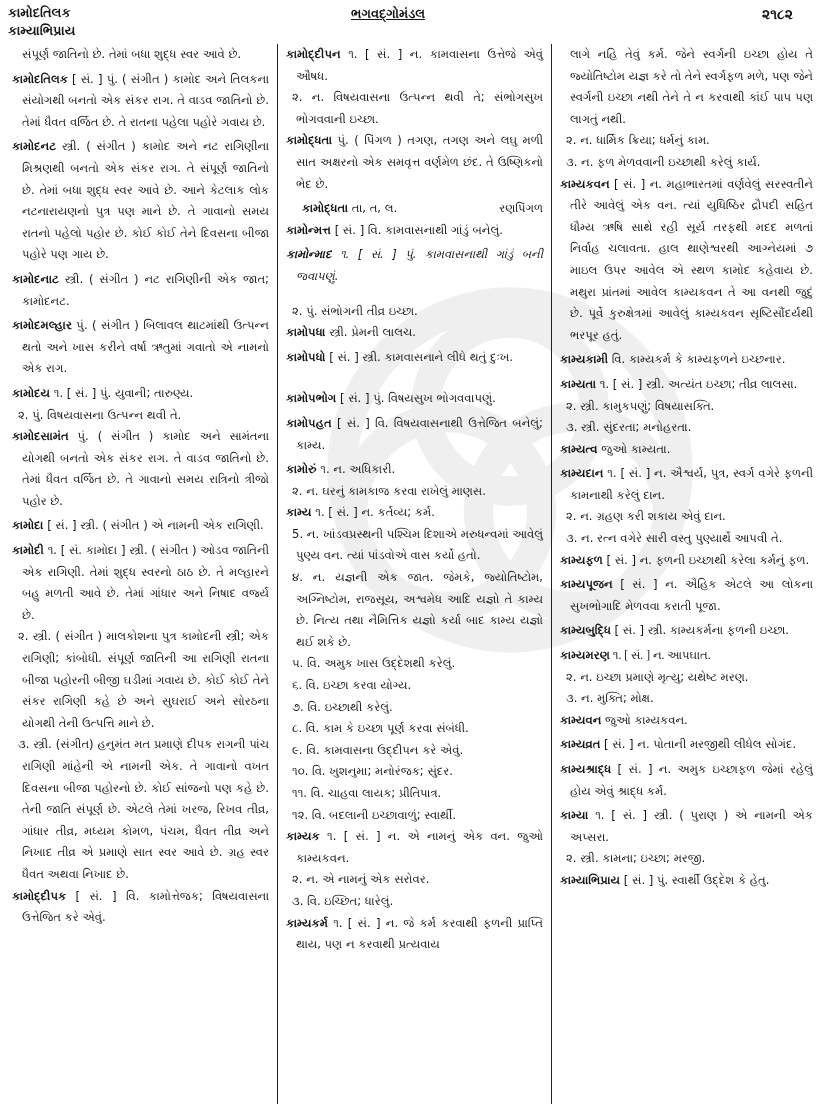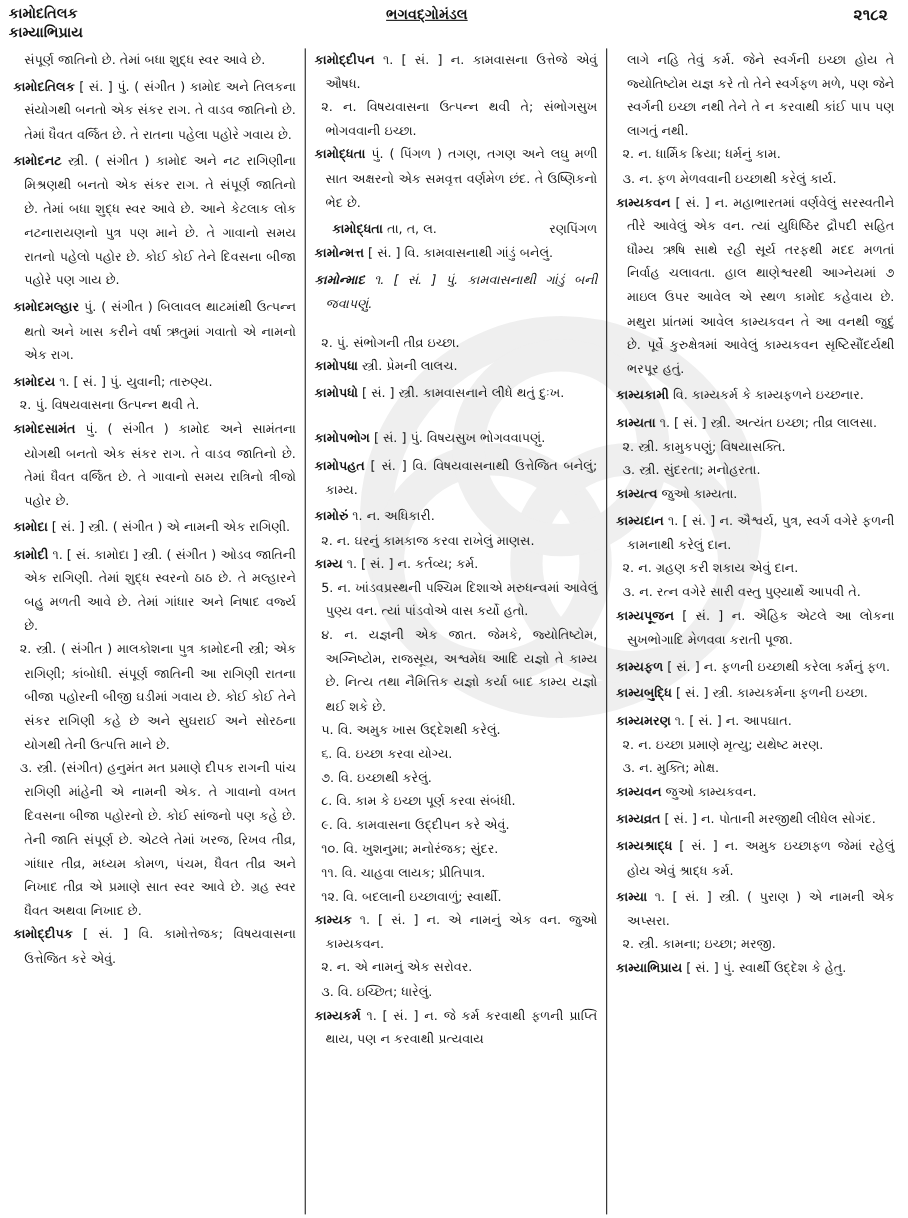--- a/index.html
+++ b/index.html
@@ -9,21 +9,21 @@
   }
   .watermark {
     position:absolute; left:300px; top:260px; width:420px; height:420px;
     pointer-events:none; opacity:0.09;
   }
   .header {
     position:absolute; top:4px; left:8px; right:8px; height:40px;
   }
   .hdr-left { position:absolute; left:0; top:0; font-weight:bold; font-size:13px; line-height:18px; }
   .hdr-center { position:absolute; left:343px; top:2px; font-size:13px; font-weight:bold;text-decoration:underline; }
-  .hdr-right { position:absolute; right:10px; top:2px; font-size:14px; font-weight:bold; }
+  .hdr-right { position:absolute; right:24px; top:2px; font-size:14px; font-weight:bold; }
   .columns {
     position:absolute; top:44px; left:6px; width:815px; height:1060px;
     display:flex;
   }
   .col {
     box-sizing:border-box; padding:0 8px 0 6px; font-size:11.6px; line-height:21.6px;
     text-align:justify; overflow:hidden;
   }
   .col1 { width:272px; border-right:1.5px solid #222; }
   .col2 { width:274px; border-right:1.5px solid #222; padding-left:8px; }
@@ -53,20 +53,21 @@
   </div>
   <div class="hdr-center">ભગવદ્ગોમંડલ</div>
   <div class="hdr-right">૨૧૮૨</div>
 </div>
 
 <div class="columns">
   <div class="col col1">
       <div class="entry" style="text-indent: 0px; margin-bottom: 3px;"><span>સંપૂર્ણ જાતિનો છે. તેમાં બધા શુદ્ધ સ્વર આવે છે.</span></div>
       <div class="entry" style="margin-bottom: 3px;"><span class="hw">કામોદતિલક</span> <span>[ સં. ] પું. ( સંગીત ) કામોદ અને તિલકના સંયોગથી બનતો એક સંકર રાગ. તે વાડવ જાતિનો છે. તેમાં ધૈવત વર્જિત છે. તે રાતના પહેલા પહોરે ગવાય છે.</span></div>
       <div class="entry" style="margin-bottom: 3px;"><span class="hw">કામોદનટ</span> <span>સ્ત્રી. ( સંગીત ) કામોદ અને નટ રાગિણીના મિશ્રણથી બનતો એક સંકર રાગ. તે સંપૂર્ણ જાતિનો છે. તેમાં બધા શુદ્ધ સ્વર આવે છે. આને કેટલાક લોક નટનારાયણનો પુત્ર પણ માને છે. તે ગાવાનો સમય રાતનો પહેલો પહોર છે. કોઈ કોઈ તેને દિવસના બીજા પહોરે પણ ગાય છે.</span></div>
+      <div class="entry" style="margin-bottom: 3px;"><span class="hw">કામોદનાટ</span> <span>સ્ત્રી. ( સંગીત ) નટ રાગિણીની એક જાત; કામોદનટ.</span></div>
       <div class="entry" style="margin-bottom: 3px;"><span class="hw">કામોદમલ્હાર</span> <span>પું. ( સંગીત ) બિલાવલ થાટમાંથી ઉત્પન્ન થતો અને ખાસ કરીને વર્ષા ઋતુમાં ગવાતો એ નામનો એક રાગ.</span></div>
       <div class="entry" style="margin-bottom: 0px;"><span class="hw">કામોદય</span> <span>૧. [ સં. ] પું. યુવાની; તારુણ્ય.</span></div>
       <div class="sense">૨. પું. વિષયવાસના ઉત્પન્ન થવી તે.</div>
       <div class="entry" style="margin-bottom: 3px;"><span class="hw">કામોદસામંત</span> <span>પું. ( સંગીત ) કામોદ અને સામંતના યોગથી બનતો એક સંકર રાગ. તે વાડવ જાતિનો છે. તેમાં ધૈવત વર્જિત છે. તે ગાવાનો સમય રાત્રિનો ત્રીજો પહોર છે.</span></div>
       <div class="entry" style="margin-bottom: 3px;"><span class="hw">કામોદા</span> <span>[ સં. ] સ્ત્રી. ( સંગીત ) એ નામની એક રાગિણી.</span></div>
       <div class="entry" style="margin-bottom: 0px;"><span class="hw">કામોદી</span> <span>૧. [ સં. કામોદા ] સ્ત્રી. ( સંગીત ) ઓડવ જાતિની એક રાગિણી. તેમાં શુદ્ધ સ્વરનો ઠાઠ છે. તે મલ્હારને બહુ મળતી આવે છે. તેમાં ગાંધાર અને નિષાદ વર્જ્ય છે.</span></div>
       <div class="sense">૨. સ્ત્રી. ( સંગીત ) માલકોશના પુત્ર કામોદની સ્ત્રી; એક રાગિણી; કાંબોધી. સંપૂર્ણ જાતિની આ રાગિણી રાતના બીજા પહોરની બીજી ઘડીમાં ગવાય છે. કોઈ કોઈ તેને સંકર રાગિણી કહે છે અને સુઘરાઈ અને સોરઠના યોગથી તેની ઉત્પત્તિ માને છે.</div>
       <div class="sense">૩. સ્ત્રી. (સંગીત) હનુમંત મત પ્રમાણે દીપક રાગની પાંચ રાગિણી માંહેની એ નામની એક. તે ગાવાનો વખત દિવસના બીજા પહોરનો છે. કોઈ સાંજનો પણ કહે છે. તેની જાતિ સંપૂર્ણ છે. એટલે તેમાં ખરજ, રિખવ તીવ્ર, ગાંધાર તીવ્ર, મધ્યમ કોમળ, પંચમ, ધૈવત તીવ્ર અને નિખાદ તીવ્ર એ પ્રમાણે સાત સ્વર આવે છે. ગ્રહ સ્વર ધૈવત અથવા નિખાદ છે.</div>
       <div class="entry" style="margin-bottom: 3px;"><span class="hw">કામોદ્દીપક</span> <span>[ સં. ] વિ. કામોત્તેજક; વિષયવાસના ઉત્તેજિત કરે એવું.</span></div>
     </div>
@@ -109,24 +110,24 @@
       <div class="sense">૩. ન. ફળ મેળવવાની ઇચ્છાથી કરેલું કાર્ય.</div>
       <div class="entry" style="margin-bottom: 3px;"><span class="hw">કામ્યકવન</span> <span>[ સં. ] ન. મહાભારતમાં વર્ણવેલું સરસ્વતીને તીરે આવેલું એક વન. ત્યાં યુધિષ્ઠિર દ્રૌપદી સહિત ધૌમ્ય ઋષિ સાથે રહી સૂર્ય તરફથી મદદ મળતાં નિર્વાહ ચલાવતા. હાલ થાણેશ્વરથી આગ્નેયમાં ૭ માઇલ ઉપર આવેલ એ સ્થળ કામોદ કહેવાય છે. મથુરા પ્રાંતમાં આવેલ કામ્યકવન તે આ વનથી જુદું છે. પૂર્વે કુરુક્ષેત્રમાં આવેલું કામ્યકવન સૃષ્ટિસૌંદર્યથી ભરપૂર હતું.</span></div>
       <div class="entry" style="margin-bottom: 3px;"><span class="hw">કામ્યકામી</span> <span>વિ. કામ્યકર્મ કે કામ્યફળને ઇચ્છનાર.</span></div>
       <div class="entry" style="margin-bottom: 0px;"><span class="hw">કામ્યતા</span> <span>૧. [ સં. ] સ્ત્રી. અત્યંત ઇચ્છા; તીવ્ર લાલસા.</span></div>
       <div class="sense">૨. સ્ત્રી. કામુકપણું; વિષયાસક્તિ.</div>
       <div class="sense">૩. સ્ત્રી. સુંદરતા; મનોહરતા.</div>
       <div class="entry" style="margin-bottom: 3px;"><span class="hw">કામ્યત્વ</span> <span>જુઓ કામ્યતા.</span></div>
       <div class="entry" style="margin-bottom: 0px;"><span class="hw">કામ્યદાન</span> <span>૧. [ સં. ] ન. ઐશ્વર્ય, પુત્ર, સ્વર્ગ વગેરે ફળની કામનાથી કરેલું દાન.</span></div>
       <div class="sense">૨. ન. ગ્રહણ કરી શકાય એવું દાન.</div>
       <div class="sense">૩. ન. રત્ન વગેરે સારી વસ્તુ પુણ્યાર્થે આપવી તે.</div>
+      <div class="entry" style="margin-bottom: 3px;"><span class="hw">કામ્યફળ</span> <span>[ સં. ] ન. ફળની ઇચ્છાથી કરેલા કર્મનું ફળ.</span></div>
       <div class="entry" style="margin-bottom: 3px;"><span class="hw">કામ્યપૂજન</span> <span>[ સં. ] ન. ઐહિક એટલે આ લોકના સુખભોગાદિ મેળવવા કરાતી પૂજા.</span></div>
-      <div class="entry" style="margin-bottom: 3px;"><span class="hw">કામ્યફળ</span> <span>[ સં. ] ન. ફળની ઇચ્છાથી કરેલા કર્મનું ફળ.</span></div>
       <div class="entry" style="margin-bottom: 3px;"><span class="hw">કામ્યબુદ્ધિ</span> <span>[ સં. ] સ્ત્રી. કામ્યકર્મના ફળની ઇચ્છા.</span></div>
-      <div class="entry" style="margin-bottom: 0px;"><span class="hw">કામ્યમરણ</span> <span>૧. [ સં. ] ન. આપઘાત.</span></div>
+      <div class="entry" style="margin-bottom: 0px; font-family: Liberation Serif, serif;"><span class="hw">કામ્યમરણ</span> <span>૧. [ સં. ] ન. આપઘાત.</span></div>
       <div class="sense">૨. ન. ઇચ્છા પ્રમાણે મૃત્યુ; યથેષ્ટ મરણ.</div>
       <div class="sense">૩. ન. મુક્તિ; મોક્ષ.</div>
       <div class="entry" style="margin-bottom: 3px;"><span class="hw">કામ્યવન</span> <span>જુઓ કામ્યકવન.</span></div>
       <div class="entry" style="margin-bottom: 3px;"><span class="hw">કામ્યવ્રત</span> <span>[ સં. ] ન. પોતાની મરજીથી લીધેલ સોગંદ.</span></div>
       <div class="entry" style="margin-bottom: 3px;"><span class="hw">કામ્યશ્રાદ્ધ</span> <span>[ સં. ] ન. અમુક ઇચ્છાફળ જેમાં રહેલું હોય એવું શ્રાદ્ધ કર્મ.</span></div>
       <div class="entry" style="margin-bottom: 0px;"><span class="hw">કામ્યા</span> <span>૧. [ સં. ] સ્ત્રી. ( પુરાણ ) એ નામની એક અપ્સરા.</span></div>
       <div class="sense">૨. સ્ત્રી. કામના; ઇચ્છા; મરજી.</div>
       <div class="entry" style="margin-bottom: 3px;"><span class="hw">કામ્યાભિપ્રાય</span> <span>[ સં. ] પું. સ્વાર્થી ઉદ્દેશ કે હેતુ.</span></div>
     </div>
 </div>

